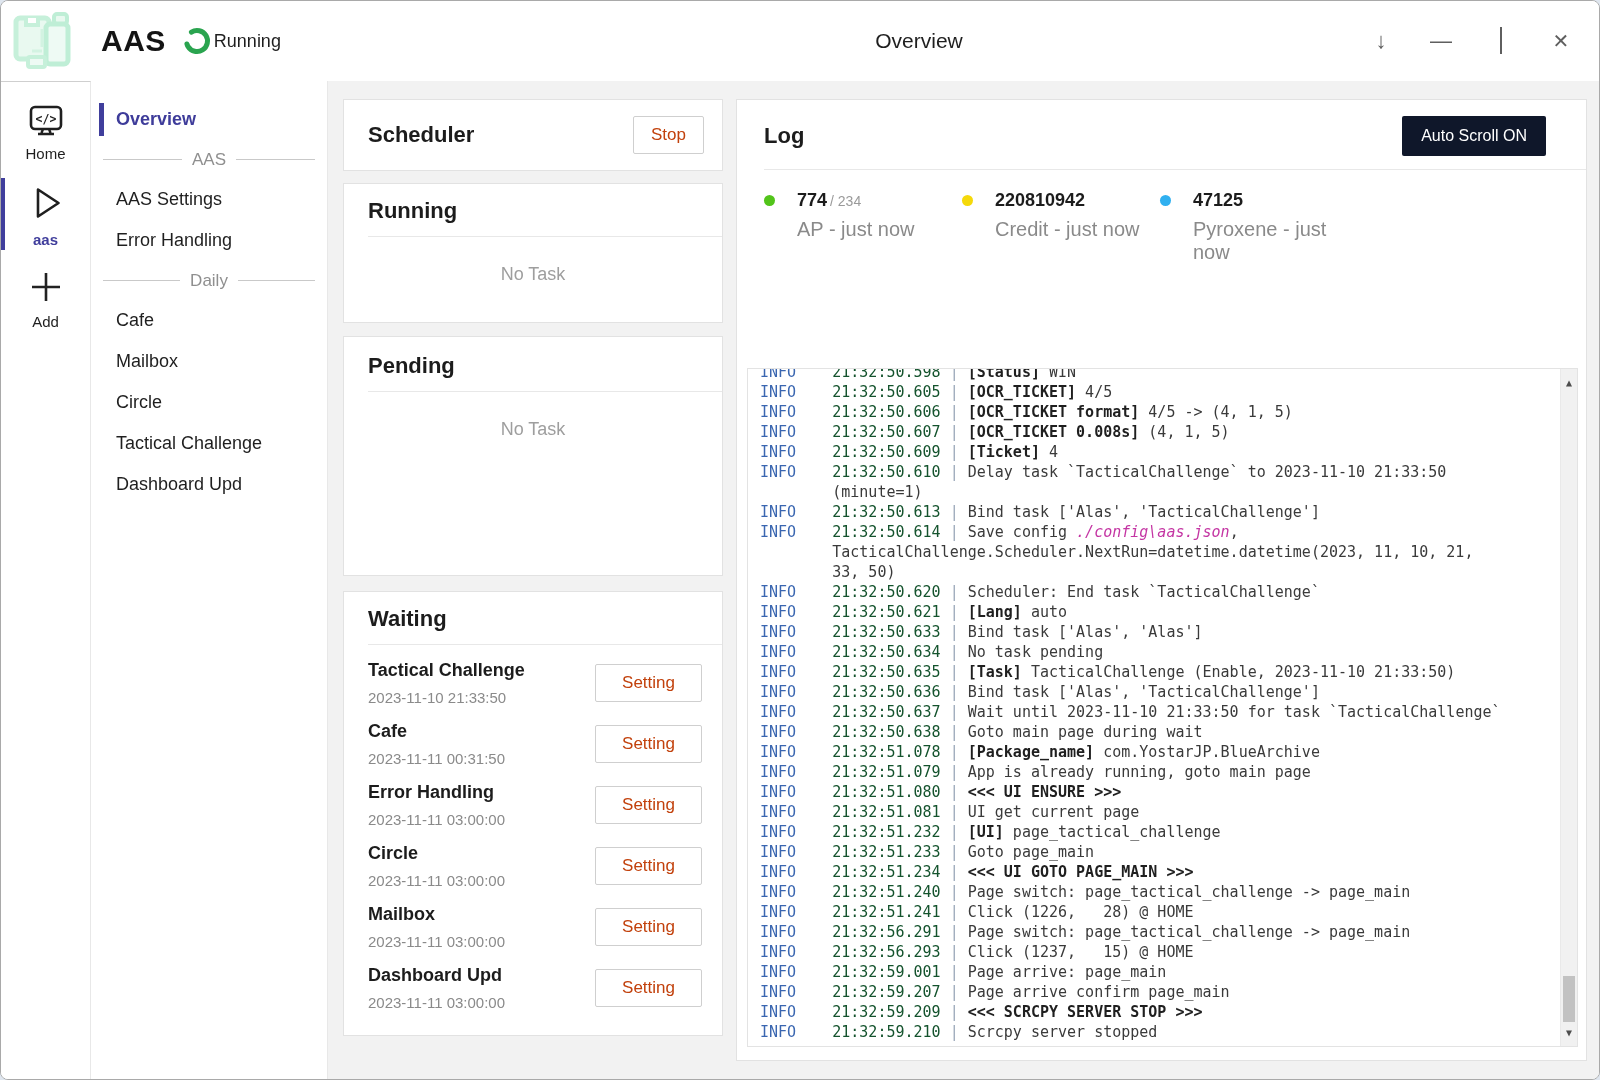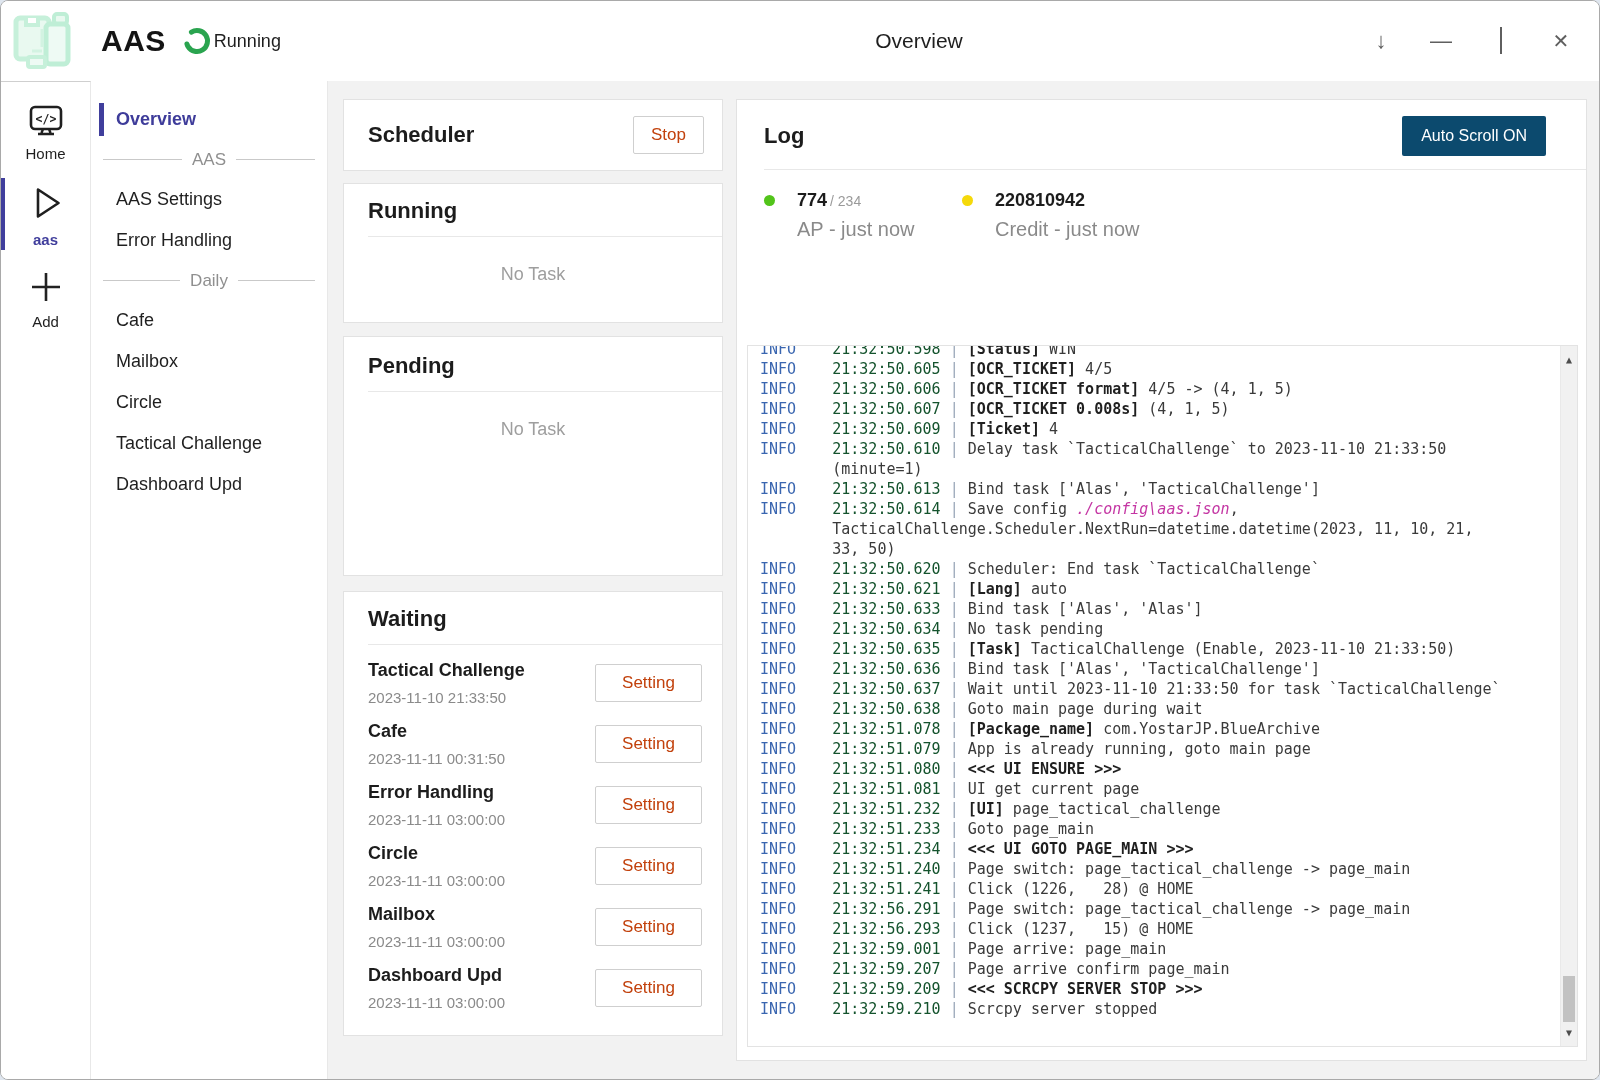--- a/index.html
+++ b/index.html
@@ -53,21 +53,21 @@
   .btn{background:#fff;border:1px solid #cfcfcf;border-radius:2px;font-size:17px;color:#c2410c;font-family:inherit;cursor:pointer;}
   .btn-stop{padding:8px 17px;}
   .btn-setting{padding:8px 26px;}
   .wrow{display:flex;align-items:center;justify-content:space-between;margin-top:15px;}
   .wname{font-size:18px;font-weight:700;color:#1c1c1c;}
   .wdate{font-size:15px;color:#8a8a8a;margin-top:8px;}
 
   
   #card-log{flex:1;display:flex;flex-direction:column;min-width:0;}
   .log-head{display:flex;align-items:center;justify-content:space-between;padding:16px 40px 0 27px;}
-  .btn-autoscroll{background:#0c4a6e;color:#fff;border:none;border-radius:2px;font-size:16px;padding:11px 19px;font-family:inherit;cursor:pointer;}
+  .btn-autoscroll{background:#0f172a;color:#fff;border:none;border-radius:2px;font-size:16px;padding:11px 19px;font-family:inherit;cursor:pointer;}
   .log-div{border:none;border-top:1px solid #e8e8e8;margin:13px 0 0 27px;}
   .stats{display:flex;padding:20px 0 0 27px;}
   .stat{width:198px;display:flex;gap:22px;}
   .dot{width:11px;height:11px;border-radius:50%;margin-top:5px;flex:0 0 11px;}
   .stat-num{font-size:18px;font-weight:700;color:#1c1c1c;}
   .stat-total{font-size:14px;color:#9a9a9a;margin-left:3px;}
   .stat-lbl{font-size:20px;color:#8a8a8a;margin-top:7px;}
 
   
   .console{position:relative;flex:1;margin:104px 8px 13px 10px;border:1px solid #e3e3e3;background:#fff;overflow:hidden;
@@ -277,20 +277,27 @@
   </div>
 
   <div class="stat">
     <span class="dot" style="background: rgb(245, 217, 10);"></span>
     <div>
       <div><span class="stat-num">220810942</span><span class="stat-total"></span></div>
       <div class="stat-lbl">Credit - just now</div>
     </div>
   </div>
 
+  <div class="stat">
+    <span class="dot" style="background: rgb(48, 176, 240);"></span>
+    <div>
+      <div><span class="stat-num">47125</span><span class="stat-total"></span></div>
+      <div class="stat-lbl">Pyroxene - just now</div>
+    </div>
+  </div>
 </div>
 
         <div class="console">
           <div class="clines" id="clines"><div class="cline"><span class="lv">INFO</span><span>    </span><span class="ts">21:32:50.598</span><span class="sep"> | </span><span class="bseg">[Status]</span><span> WIN</span></div><div class="cline"><span class="lv">INFO</span><span>    </span><span class="ts">21:32:50.605</span><span class="sep"> | </span><span class="bseg">[OCR_TICKET]</span><span> 4/5</span></div><div class="cline"><span class="lv">INFO</span><span>    </span><span class="ts">21:32:50.606</span><span class="sep"> | </span><span class="bseg">[OCR_TICKET format]</span><span> 4/5 -&gt; (4, 1, 5)</span></div><div class="cline"><span class="lv">INFO</span><span>    </span><span class="ts">21:32:50.607</span><span class="sep"> | </span><span class="bseg">[OCR_TICKET 0.008s]</span><span> (4, 1, 5)</span></div><div class="cline"><span class="lv">INFO</span><span>    </span><span class="ts">21:32:50.609</span><span class="sep"> | </span><span class="bseg">[Ticket]</span><span> 4</span></div><div class="cline"><span class="lv">INFO</span><span>    </span><span class="ts">21:32:50.610</span><span class="sep"> | </span><span>Delay task `TacticalChallenge` to 2023-11-10 21:33:50</span></div><div class="cline"><span>        </span><span>(minute=1)</span></div><div class="cline"><span class="lv">INFO</span><span>    </span><span class="ts">21:32:50.613</span><span class="sep"> | </span><span>Bind task ['Alas', 'TacticalChallenge']</span></div><div class="cline"><span class="lv">INFO</span><span>    </span><span class="ts">21:32:50.614</span><span class="sep"> | </span><span>Save config </span><span class="pseg">./config\aas.json</span><span>,</span></div><div class="cline"><span>        </span><span>TacticalChallenge.Scheduler.NextRun=datetime.datetime(2023, 11, 10, 21,</span></div><div class="cline"><span>        </span><span>33, 50)</span></div><div class="cline"><span class="lv">INFO</span><span>    </span><span class="ts">21:32:50.620</span><span class="sep"> | </span><span>Scheduler: End task `TacticalChallenge`</span></div><div class="cline"><span class="lv">INFO</span><span>    </span><span class="ts">21:32:50.621</span><span class="sep"> | </span><span class="bseg">[Lang]</span><span> auto</span></div><div class="cline"><span class="lv">INFO</span><span>    </span><span class="ts">21:32:50.633</span><span class="sep"> | </span><span>Bind task ['Alas', 'Alas']</span></div><div class="cline"><span class="lv">INFO</span><span>    </span><span class="ts">21:32:50.634</span><span class="sep"> | </span><span>No task pending</span></div><div class="cline"><span class="lv">INFO</span><span>    </span><span class="ts">21:32:50.635</span><span class="sep"> | </span><span class="bseg">[Task]</span><span> TacticalChallenge (Enable, 2023-11-10 21:33:50)</span></div><div class="cline"><span class="lv">INFO</span><span>    </span><span class="ts">21:32:50.636</span><span class="sep"> | </span><span>Bind task ['Alas', 'TacticalChallenge']</span></div><div class="cline"><span class="lv">INFO</span><span>    </span><span class="ts">21:32:50.637</span><span class="sep"> | </span><span>Wait until 2023-11-10 21:33:50 for task `TacticalChallenge`</span></div><div class="cline"><span class="lv">INFO</span><span>    </span><span class="ts">21:32:50.638</span><span class="sep"> | </span><span>Goto main page during wait</span></div><div class="cline"><span class="lv">INFO</span><span>    </span><span class="ts">21:32:51.078</span><span class="sep"> | </span><span class="bseg">[Package_name]</span><span> com.YostarJP.BlueArchive</span></div><div class="cline"><span class="lv">INFO</span><span>    </span><span class="ts">21:32:51.079</span><span class="sep"> | </span><span>App is already running, goto main page</span></div><div class="cline"><span class="lv">INFO</span><span>    </span><span class="ts">21:32:51.080</span><span class="sep"> | </span><span class="bseg">&lt;&lt;&lt; UI ENSURE &gt;&gt;&gt;</span></div><div class="cline"><span class="lv">INFO</span><span>    </span><span class="ts">21:32:51.081</span><span class="sep"> | </span><span>UI get current page</span></div><div class="cline"><span class="lv">INFO</span><span>    </span><span class="ts">21:32:51.232</span><span class="sep"> | </span><span class="bseg">[UI]</span><span> page_tactical_challenge</span></div><div class="cline"><span class="lv">INFO</span><span>    </span><span class="ts">21:32:51.233</span><span class="sep"> | </span><span>Goto page_main</span></div><div class="cline"><span class="lv">INFO</span><span>    </span><span class="ts">21:32:51.234</span><span class="sep"> | </span><span class="bseg">&lt;&lt;&lt; UI GOTO PAGE_MAIN &gt;&gt;&gt;</span></div><div class="cline"><span class="lv">INFO</span><span>    </span><span class="ts">21:32:51.240</span><span class="sep"> | </span><span>Page switch: page_tactical_challenge -&gt; page_main</span></div><div class="cline"><span class="lv">INFO</span><span>    </span><span class="ts">21:32:51.241</span><span class="sep"> | </span><span>Click (1226,   28) @ HOME</span></div><div class="cline"><span class="lv">INFO</span><span>    </span><span class="ts">21:32:56.291</span><span class="sep"> | </span><span>Page switch: page_tactical_challenge -&gt; page_main</span></div><div class="cline"><span class="lv">INFO</span><span>    </span><span class="ts">21:32:56.293</span><span class="sep"> | </span><span>Click (1237,   15) @ HOME</span></div><div class="cline"><span class="lv">INFO</span><span>    </span><span class="ts">21:32:59.001</span><span class="sep"> | </span><span>Page arrive: page_main</span></div><div class="cline"><span class="lv">INFO</span><span>    </span><span class="ts">21:32:59.207</span><span class="sep"> | </span><span>Page arrive confirm page_main</span></div><div class="cline"><span class="lv">INFO</span><span>    </span><span class="ts">21:32:59.209</span><span class="sep"> | </span><span class="bseg">&lt;&lt;&lt; SCRCPY SERVER STOP &gt;&gt;&gt;</span></div><div class="cline"><span class="lv">INFO</span><span>    </span><span class="ts">21:32:59.210</span><span class="sep"> | </span><span>Scrcpy server stopped</span></div></div>
           <div class="sbar">
             <span class="arr arr-up">▲</span>
             <span class="sthumb"></span>
             <span class="arr arr-dn">▼</span>
           </div>
         </div>

